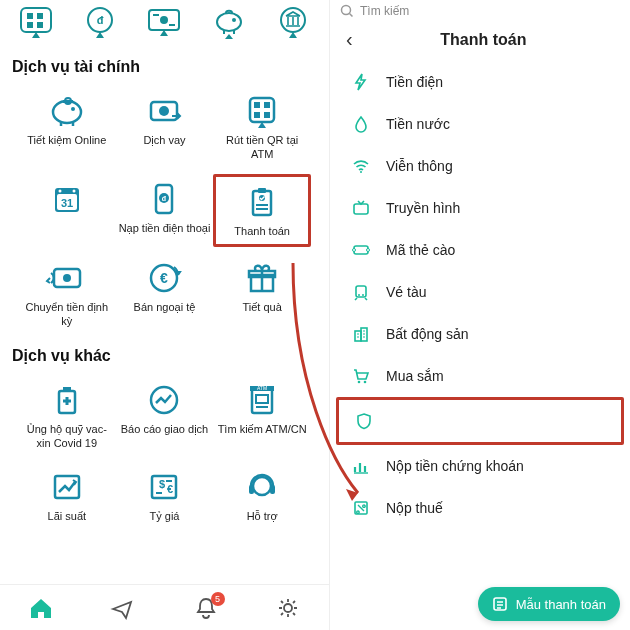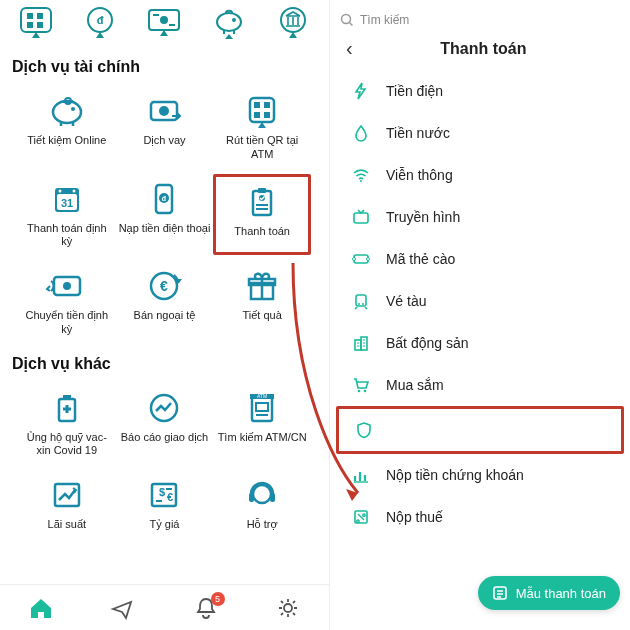--- a/index.html
+++ b/index.html
@@ -80,21 +80,21 @@
     
     .right {
       width: 300px;
       height: 630px;
       position: relative;
       background: #fff;
     }
     .search-row {
       display:flex; align-items:center; gap:6px;
       padding: 4px 10px 0 10px;
-      color: #888; font-size: 12px; margin-top: 9px;
+      color: #888; font-size: 12px;
     }
     .header {
       display: flex;
       align-items: center;
       padding: 8px 10px;
       gap: 10px;
     }
     .header .back { font-size: 20px; color: #333; padding: 2px 6px; cursor:pointer; }
     .header .title {
       flex: 1;
@@ -118,21 +118,21 @@
     }
     .item.hilite {
       border: 3px solid #c0392b;
     }
     .item .glyph {
       width: 22px; display:flex; justify-content:center;
     }
     .fab {
       position: absolute;
       right: 10px;
-      bottom: 20px;
+      bottom: 9px;
       background: #1abc9c;
       color: #fff;
       border-radius: 20px;
       padding: 9px 14px;
       font-size: 13px;
       display: flex;
       align-items: center;
       gap: 8px;
       cursor:pointer;
       box-shadow: 0 2px 6px rgba(0,0,0,.15);
@@ -229,21 +229,20 @@
       <div class="label">Rút tiền QR tại ATM</div>
     </div>
     <div class="tile">
       <svg width="44" height="38">
           <rect x="10" y="8" width="24" height="24" rx="3" fill="#1a8aa8"></rect>
           <rect x="12" y="14" width="20" height="16" rx="2" fill="#fff"></rect>
           <text x="22" y="27" text-anchor="middle" font-size="11" fill="#1a8aa8" font-weight="700">31</text>
           <circle cx="15" cy="11" r="1.5" fill="#fff"></circle>
           <circle cx="29" cy="11" r="1.5" fill="#fff"></circle>
         </svg>
-      <div class="label">Thanh toán định kỳ</div>
     </div>
     <div class="tile">
       <svg width="44" height="38">
           <rect x="14" y="5" width="16" height="28" rx="3" fill="none" stroke="#1a8aa8" stroke-width="2.5"></rect>
           <circle cx="22" cy="18" r="5" fill="#1a8aa8"></circle>
           <text x="22" y="21" text-anchor="middle" font-size="7" fill="#fff" font-weight="700">đ</text>
         </svg>
       <div class="label">Nạp tiền điện thoại</div>
     </div>
     <div class="tile hilite">

